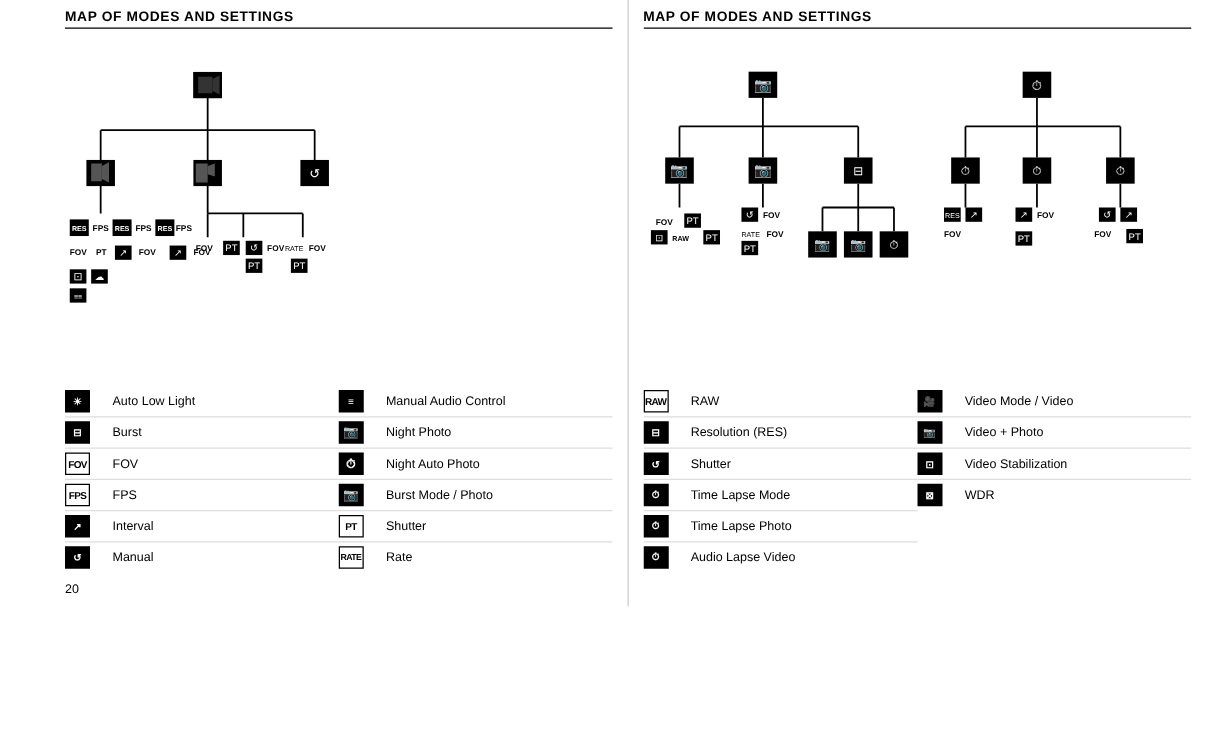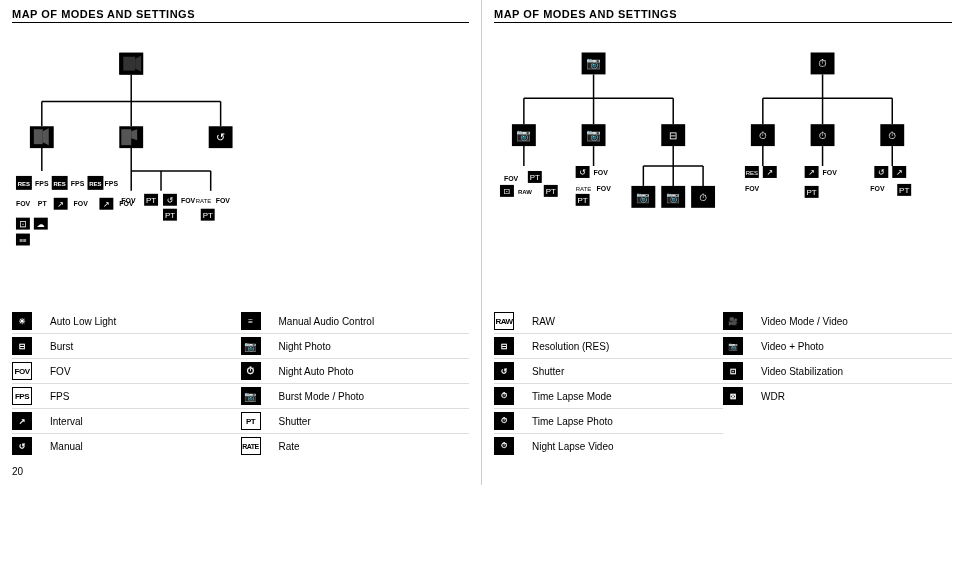--- a/index.html
+++ b/index.html
@@ -8,20 +8,21 @@
       background: #fff;
       color: #000;
       width: 965px;
       min-height: 587px;
       font-size: 11px;
       overflow: hidden;
     }
     .page {
       display: flex;
       width: 965px;
+      padding-left: 40px;
     }
     .half {
       width: 482px;
       padding: 8px 12px;
       border-right: 1px solid #ccc;
     }
     .half:last-child { border-right: none; }
     .section-title {
       font-size: 11px;
       font-weight: bold;
@@ -375,21 +376,21 @@
         <div class="legend-item">
           <div class="leg-icon">⏱</div>
           <span class="leg-label">Time Lapse Mode</span>
         </div>
         <div class="legend-item">
           <div class="leg-icon">⏱</div>
           <span class="leg-label">Time Lapse Photo</span>
         </div>
         <div class="legend-item">
           <div class="leg-icon">⏱</div>
-          <span class="leg-label">Night Lapse Video</span>
+          <span class="leg-label">Audio Lapse Video</span>
         </div>
       </div>
       <div class="legend-col">
         <div class="legend-item">
           <div class="leg-icon">🎥</div>
           <span class="leg-label">Video Mode / Video</span>
         </div>
         <div class="legend-item">
           <div class="leg-icon">📷</div>
           <span class="leg-label">Video + Photo</span>

